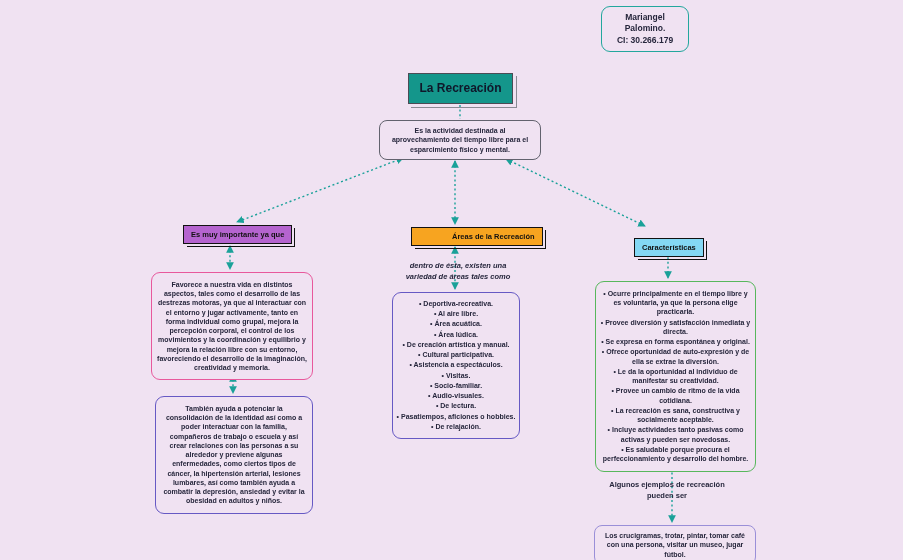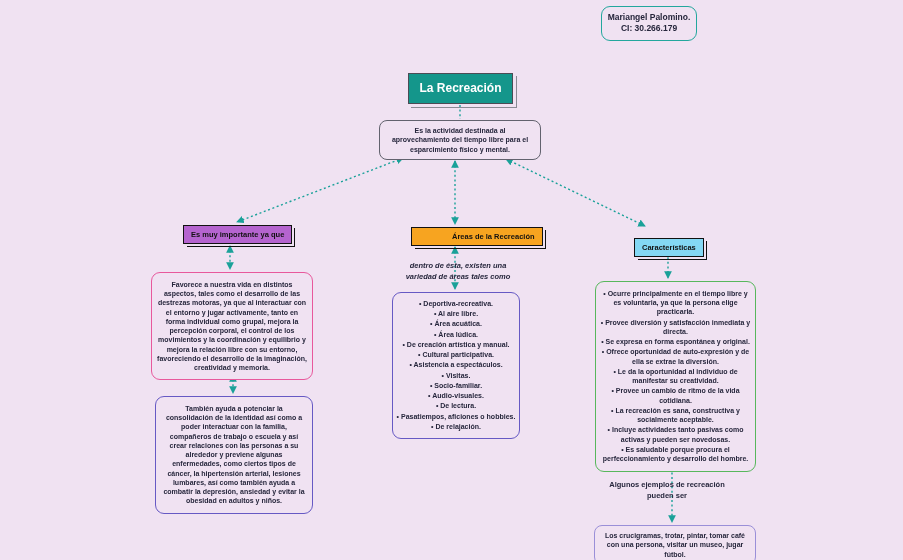--- a/index.html
+++ b/index.html
@@ -7,25 +7,25 @@
     --heading-importance:#b564cf; --heading-areas:#f7a420; --heading-caracteristicas:#84d8f4;
     --border-pink:#e8589c; --border-purple:#6659c4; --border-green:#57b75c;
     --border-lavender:#9a8fd8; --border-gray:#62626e;
   }
   html,body{margin:0;padding:0;}
   body{font-family:"Liberation Sans",sans-serif;}
   #canvas{position:relative;width:903px;height:560px;background:var(--bg);overflow:hidden;}
   #wires{position:absolute;left:0;top:0;width:903px;height:560px;}
   .node{position:absolute;box-sizing:border-box;text-align:center;color:var(--ink);font-weight:bold;}
 
-  .author{left:601px;top:6px;width:96px;padding:5px 4px;border:1.6px solid #23a79d;
+  .author{left:601px;top:6px;width:88px;padding:5px 4px;border:1.6px solid #23a79d;
           border-radius:9px;font-size:8.5px;line-height:1.35;background:var(--bg);}
 
   .title{left:408px;top:73px;width:105px;height:31px;background:var(--teal);
-         border:1.5px solid #4b4b55;color:#ffffff;font-size:12px;line-height:28px;}
+         border:1.5px solid #4b4b55;color:#0f172a;font-size:12px;line-height:28px;}
   .title::after{content:"";position:absolute;top:2px;left:2px;right:-5px;bottom:-5px;
          border-right:1.5px solid #8a8a94;border-bottom:1.5px solid #8a8a94;}
 
   .definition{left:379px;top:120px;width:162px;padding:5px 6px;border:1.2px solid var(--border-gray);
          border-radius:8px;font-size:7px;line-height:1.35;background:var(--bg);}
 
   .hdr{padding:4px 7px;border:1.5px solid #111;font-size:7.5px;color:#111;background:#fff;text-align:right;}
   .hdr::after{content:"";position:absolute;top:2px;left:3px;right:-4px;bottom:-4px;
          border-right:1.5px solid #111;border-bottom:1.5px solid #111;}
   .hdr-importance{left:183px;top:225px;background:var(--heading-importance);}

